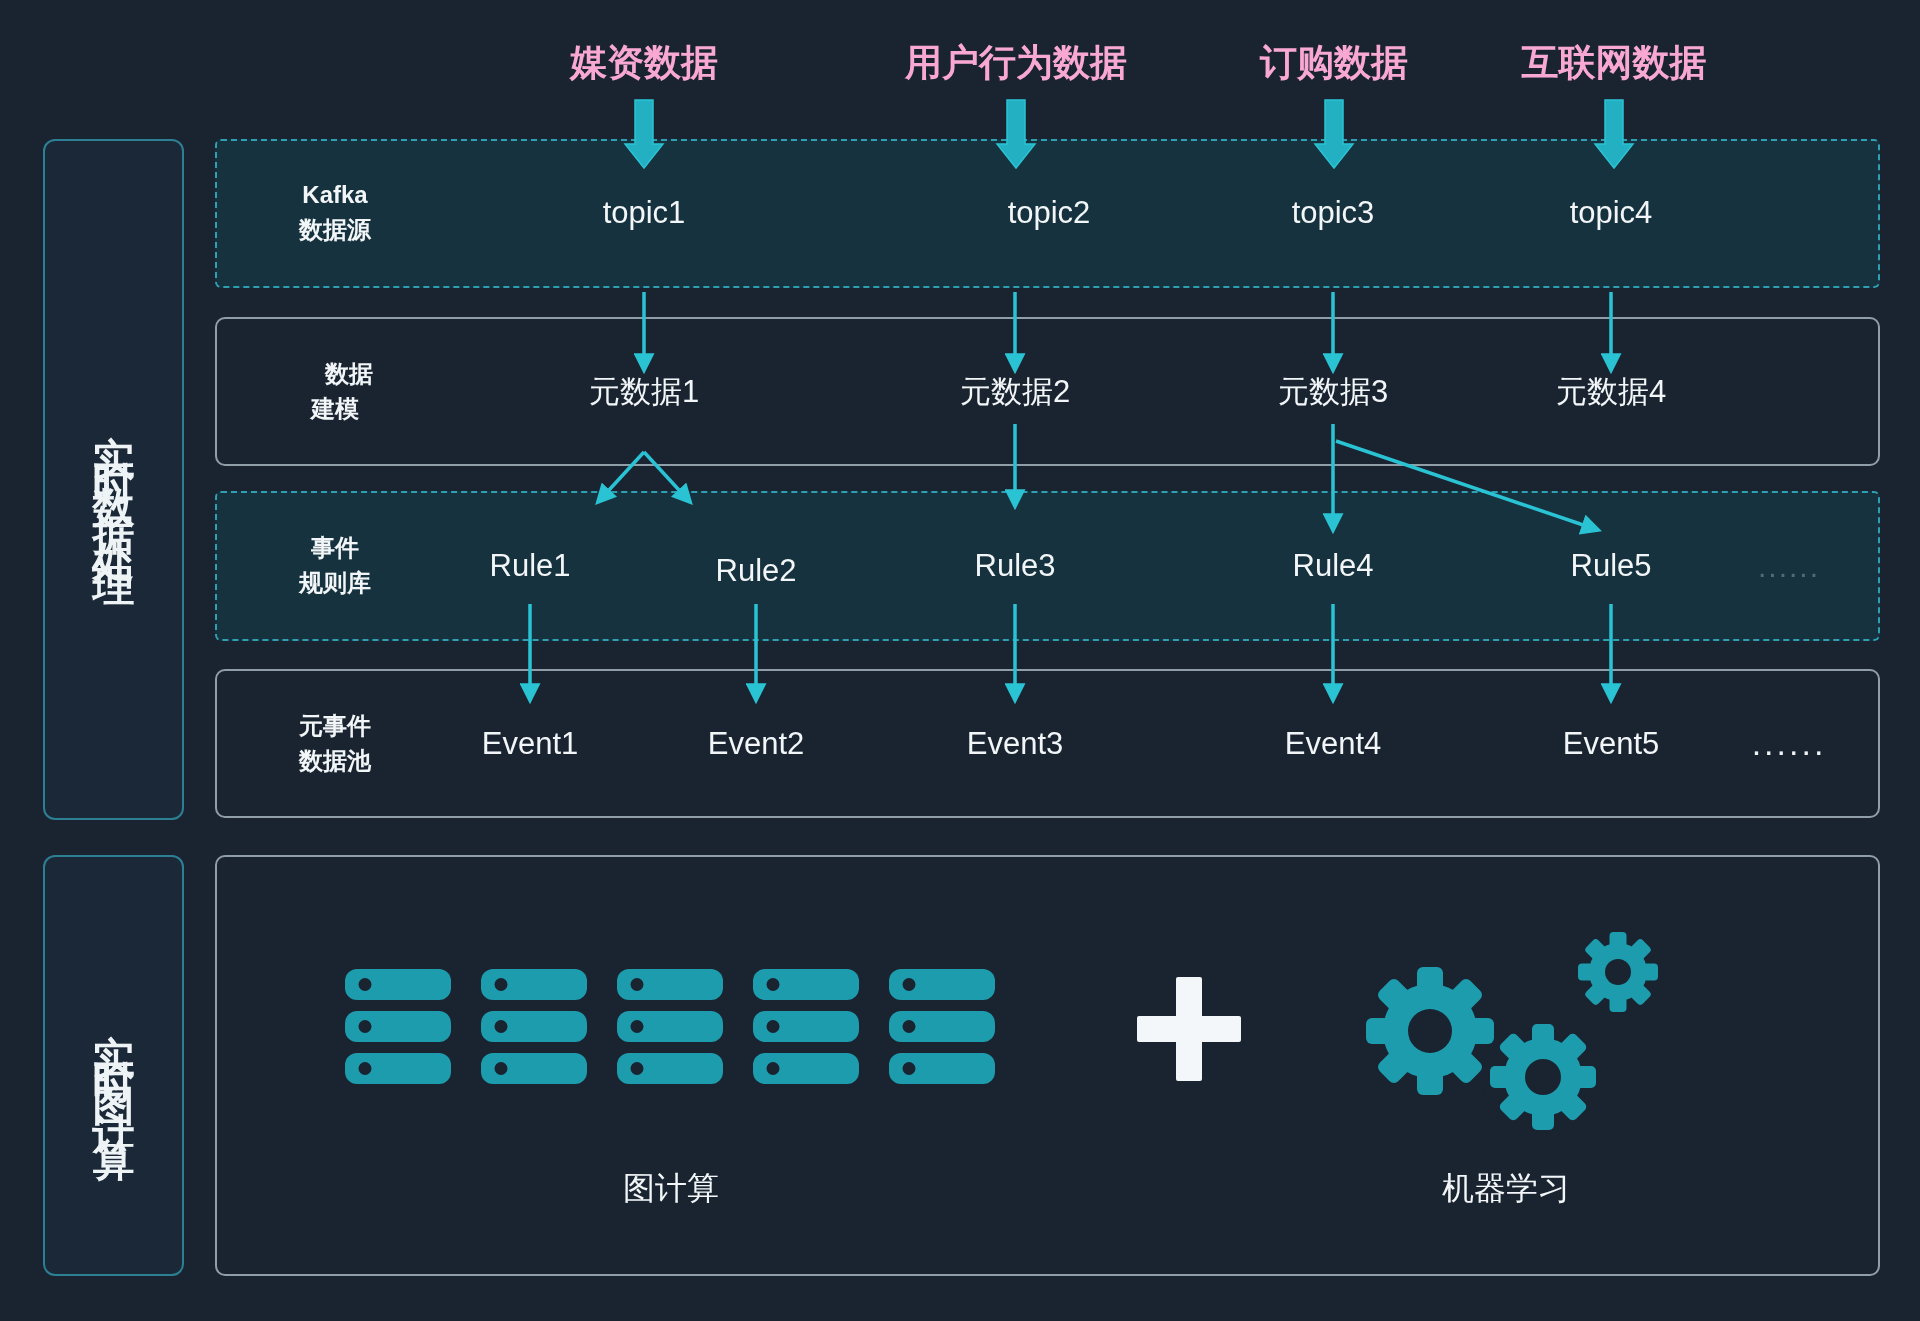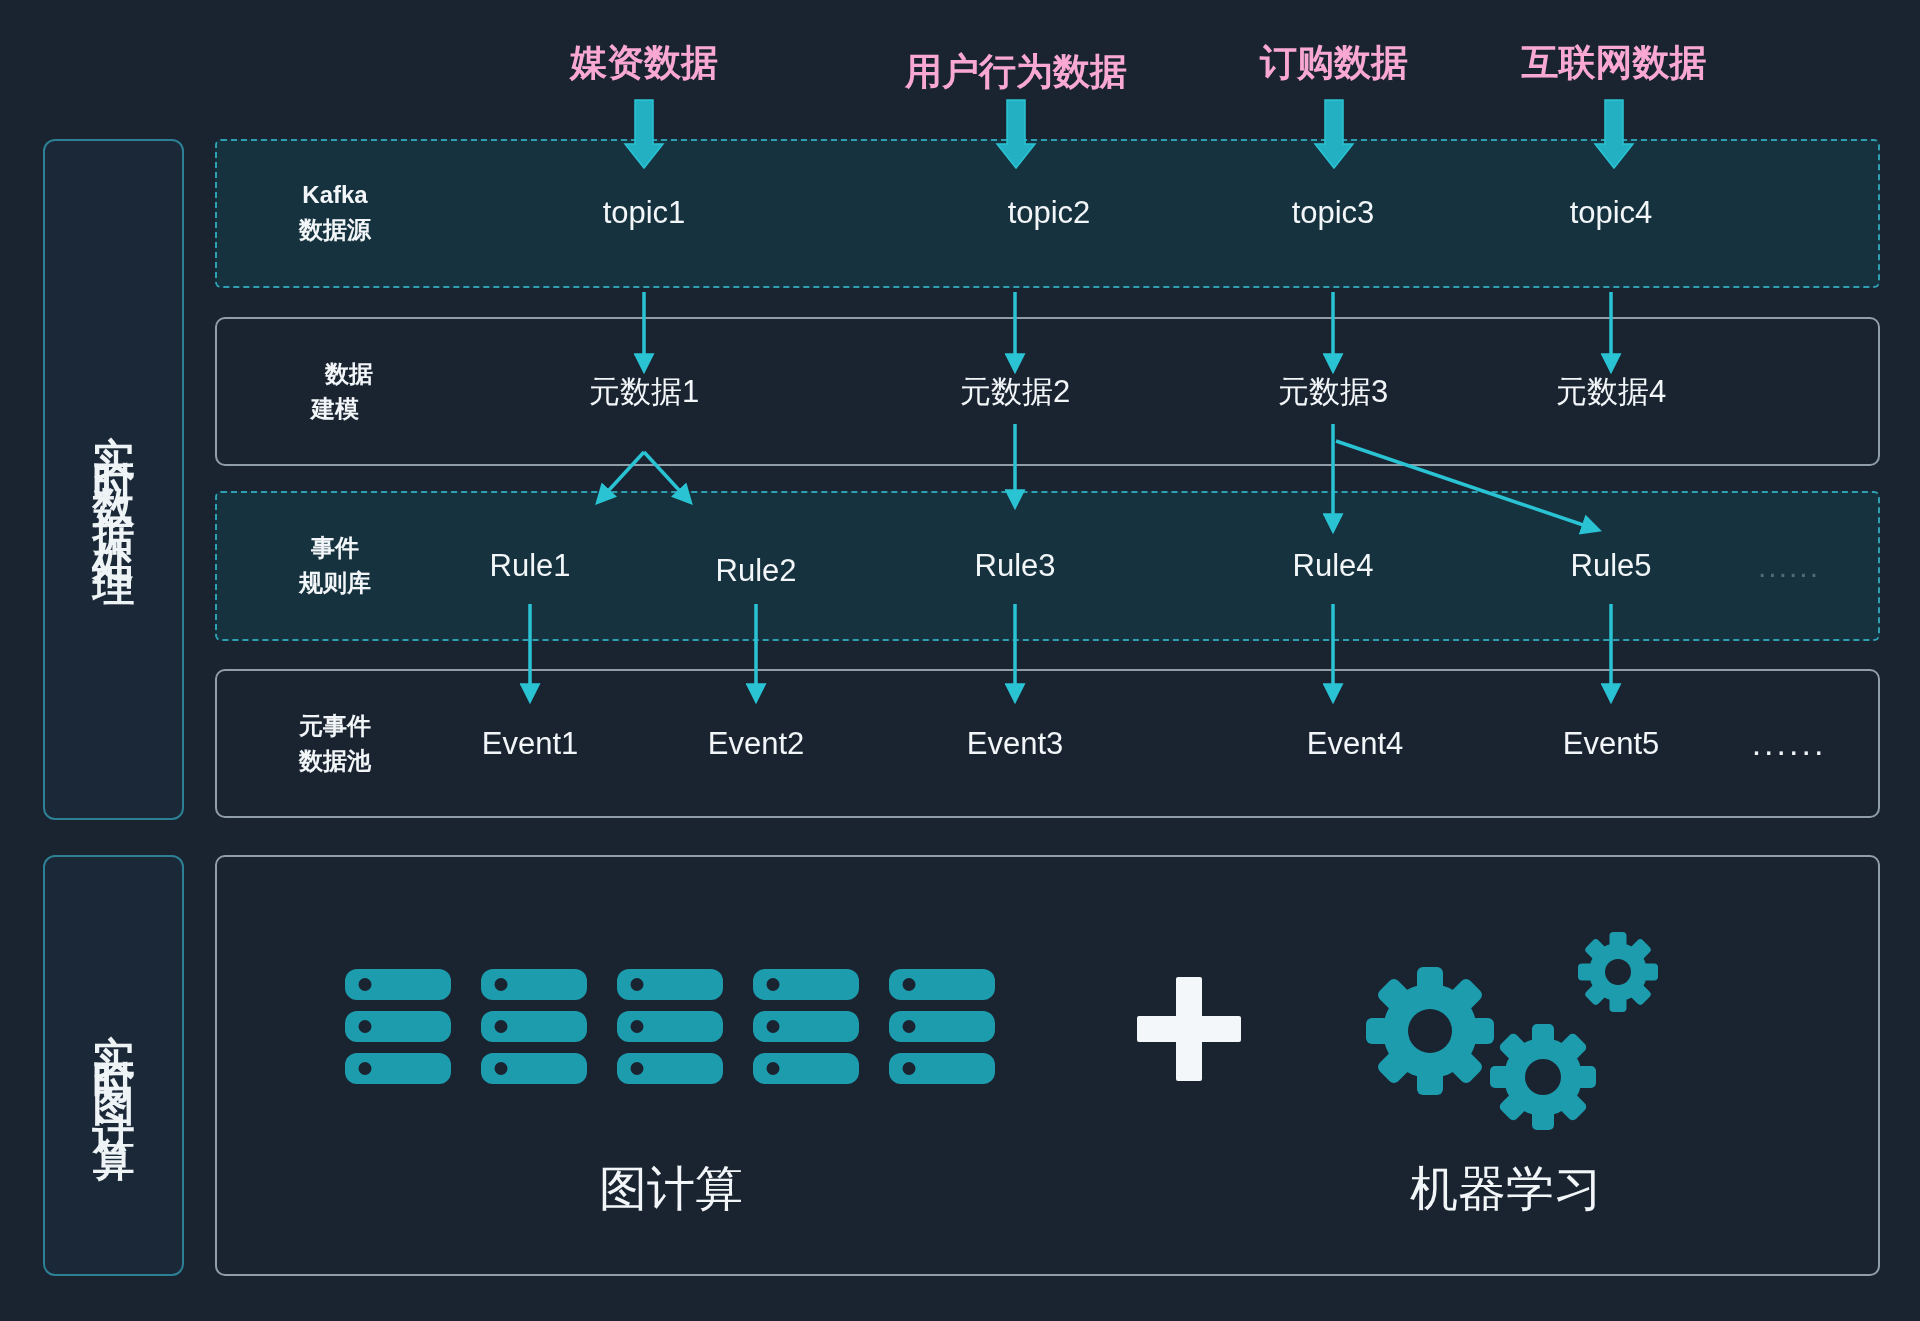--- a/index.html
+++ b/index.html
@@ -29,21 +29,21 @@
     font-size:24px; font-weight:700; line-height:1.45; white-space:nowrap;
   }
   .src-label {
     position:absolute; transform:translate(-50%,-50%); white-space:nowrap;
     font-size:37px; font-weight:700; color:#f9a8d4;
   }
   .ellipsis-dim { font-size:30px; color:#4e6b76; letter-spacing:2px; }
   .ellipsis-bright { font-size:34px; color:#eef3f6; letter-spacing:3px; }
   .bottom-label {
     position:absolute; transform:translate(-50%,-50%); white-space:nowrap;
-    font-size:48px; font-weight:500; color:#f2f6f8;
+    font-size:32px; font-weight:500; color:#f2f6f8;
   }
   .overlay { position:absolute; left:0; top:0; pointer-events:none; }
   .plus {
     position:absolute; left:1189px; top:1029px; width:104px; height:104px;
     transform:translate(-50%,-50%);
   }
   .plus .bar-h {
     position:absolute; left:0; top:39px; width:104px; height:26px;
     background:#f4f7f9; border-radius:2px;
   }
@@ -51,21 +51,21 @@
     position:absolute; left:39px; top:0; width:26px; height:104px;
     background:#f4f7f9; border-radius:2px;
   }
 </style>
 </head>
 <body>
 
 <div class="canvas">
 
   <div class="src-label" style="left:644px;  top:63px;">媒资数据</div>
-  <div class="src-label" style="left:1016px; top:72px;">用户行为数据</div>
+  <div class="src-label" style="left:1016px; top:63px;">用户行为数据</div>
   <div class="src-label" style="left:1334px; top:63px;">订购数据</div>
   <div class="src-label" style="left:1614px; top:63px;">互联网数据</div>
 
   <div class="sidebar" style="left:43px; top:139px; width:141px; height:681px;">
     <div class="vtext">实时数据处理</div>
   </div>
   <div class="sidebar" style="left:43px; top:855px; width:141px; height:421px;">
     <div class="vtext">实时图计算</div>
   </div>
 
@@ -105,21 +105,21 @@
   <div class="item" style="left:530px;  top:566px;">Rule1</div>
   <div class="item" style="left:756px;  top:571px;">Rule2</div>
   <div class="item" style="left:1015px; top:566px;">Rule3</div>
   <div class="item" style="left:1333px; top:566px;">Rule4</div>
   <div class="item" style="left:1611px; top:566px;">Rule5</div>
   <div class="item ellipsis-dim" style="left:1789px; top:566px;">......</div>
 
   <div class="item" style="left:530px;  top:744px;">Event1</div>
   <div class="item" style="left:756px;  top:744px;">Event2</div>
   <div class="item" style="left:1015px; top:744px;">Event3</div>
-  <div class="item" style="left:1333px; top:744px;margin-left:22px;">Event4</div>
+  <div class="item" style="left:1333px; top:744px;">Event4</div>
   <div class="item" style="left:1611px; top:744px;">Event5</div>
   <div class="item ellipsis-bright" style="left:1789px; top:744px;">......</div>
 
   <svg class="overlay" width="1920" height="1321" viewBox="0 0 1920 1321">
     <defs>
       <marker id="ah" viewBox="0 0 10 10" refX="8" refY="5" markerWidth="6" markerHeight="6" orient="auto-start-reverse" markerUnits="strokeWidth">
         <path d="M0,0 L10,5 L0,10 z" fill="#2ac3d4"></path>
       </marker>
     </defs>
 

